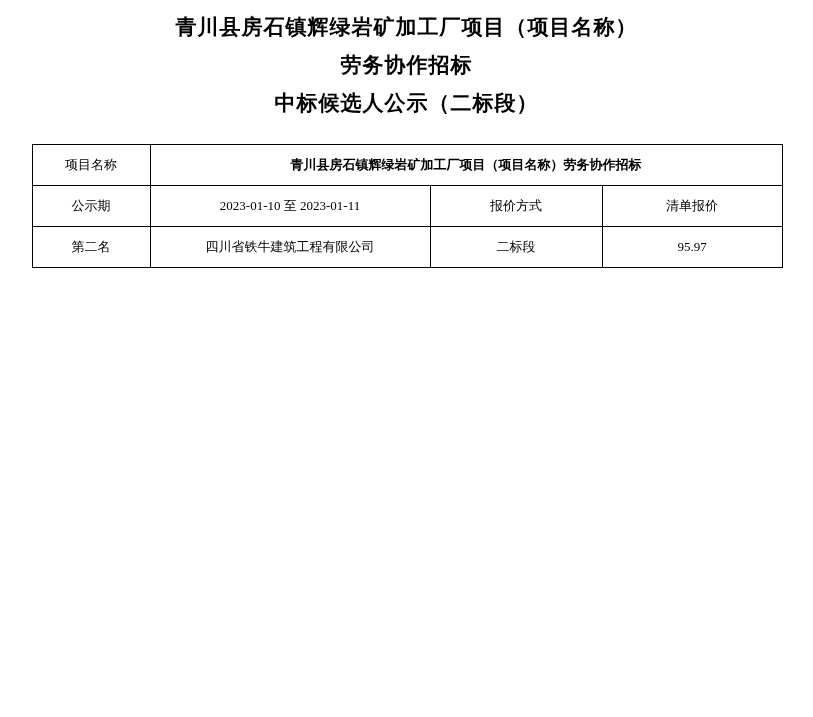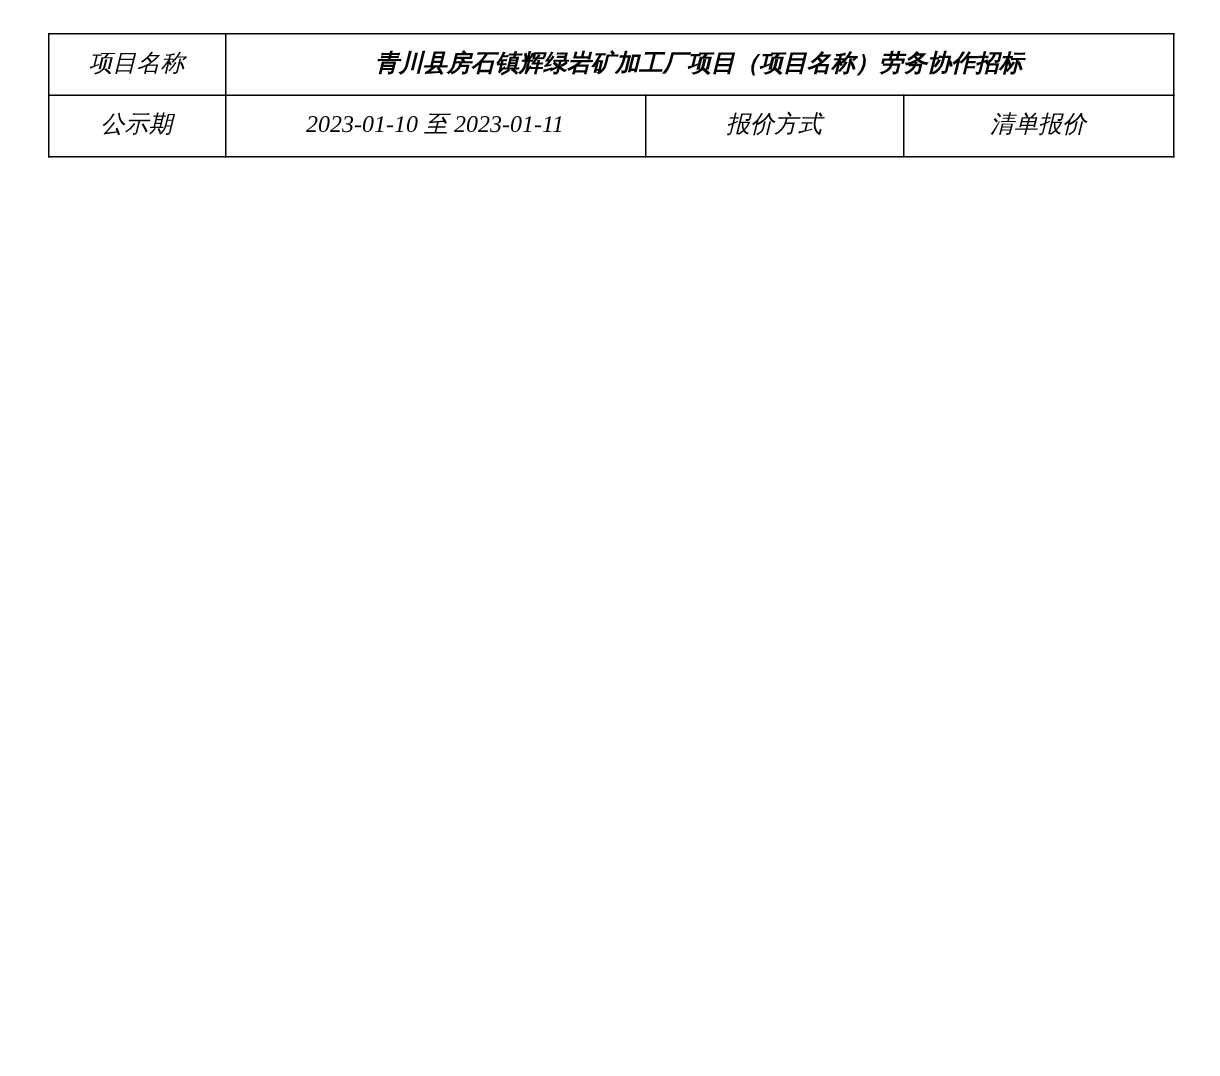--- a/index.html
+++ b/index.html
@@ -37,25 +37,24 @@
   }
   table.doc-table {
     border-collapse: collapse;
     width: 750px;
     table-layout: fixed;
   }
   table.doc-table td {
     border: 1px solid #000000;
     text-align: center;
     vertical-align: middle;
-    font-size: 16px;
+    font-size: 13px;
     padding: 7px 6px;
     line-height: 26px;
     word-wrap: break-word;
-    font-style: italic;
   }
   .col-a { width: 118px; }
   .col-b { width: 280px; }
   .col-c { width: 172px; }
   .col-d { width: 180px; }
 
   td.big-title {
     font-size: 21px;
     font-weight: bold;
     text-align: left;
@@ -70,20 +69,25 @@
   }
   .nowrap-cell {
     white-space: normal;
   }
 </style>
 </head>
 <body>
 
 <div class="page">
 
+  <div class="title-block">
+    <div class="title-line">青川县房石镇辉绿岩矿加工厂项目（项目名称）</div>
+    <div class="title-line">劳务协作招标</div>
+    <div class="title-line">中标候选人公示（二标段）</div>
+  </div>
 
   <div class="table-wrap">
     <table class="doc-table">
       <colgroup>
         <col class="col-a">
         <col class="col-b">
         <col class="col-c">
         <col class="col-d">
       </colgroup>
       <tbody>
@@ -96,18 +100,24 @@
 
         <tr>
           <td class="label">公示期</td>
           <td class="value">2023-01-10 至 2023-01-11</td>
           <td class="label">报价方式</td>
           <td class="value">清单报价</td>
         </tr>
 
 
 
+        <tr>
+          <td class="value">第二名</td>
+          <td class="value">四川省铁牛建筑工程有限公司</td>
+          <td class="value">二标段</td>
+          <td class="value">95.97</td>
+        </tr>
 
       </tbody>
     </table>
   </div>
 
 </div>
 
 </body></html>

